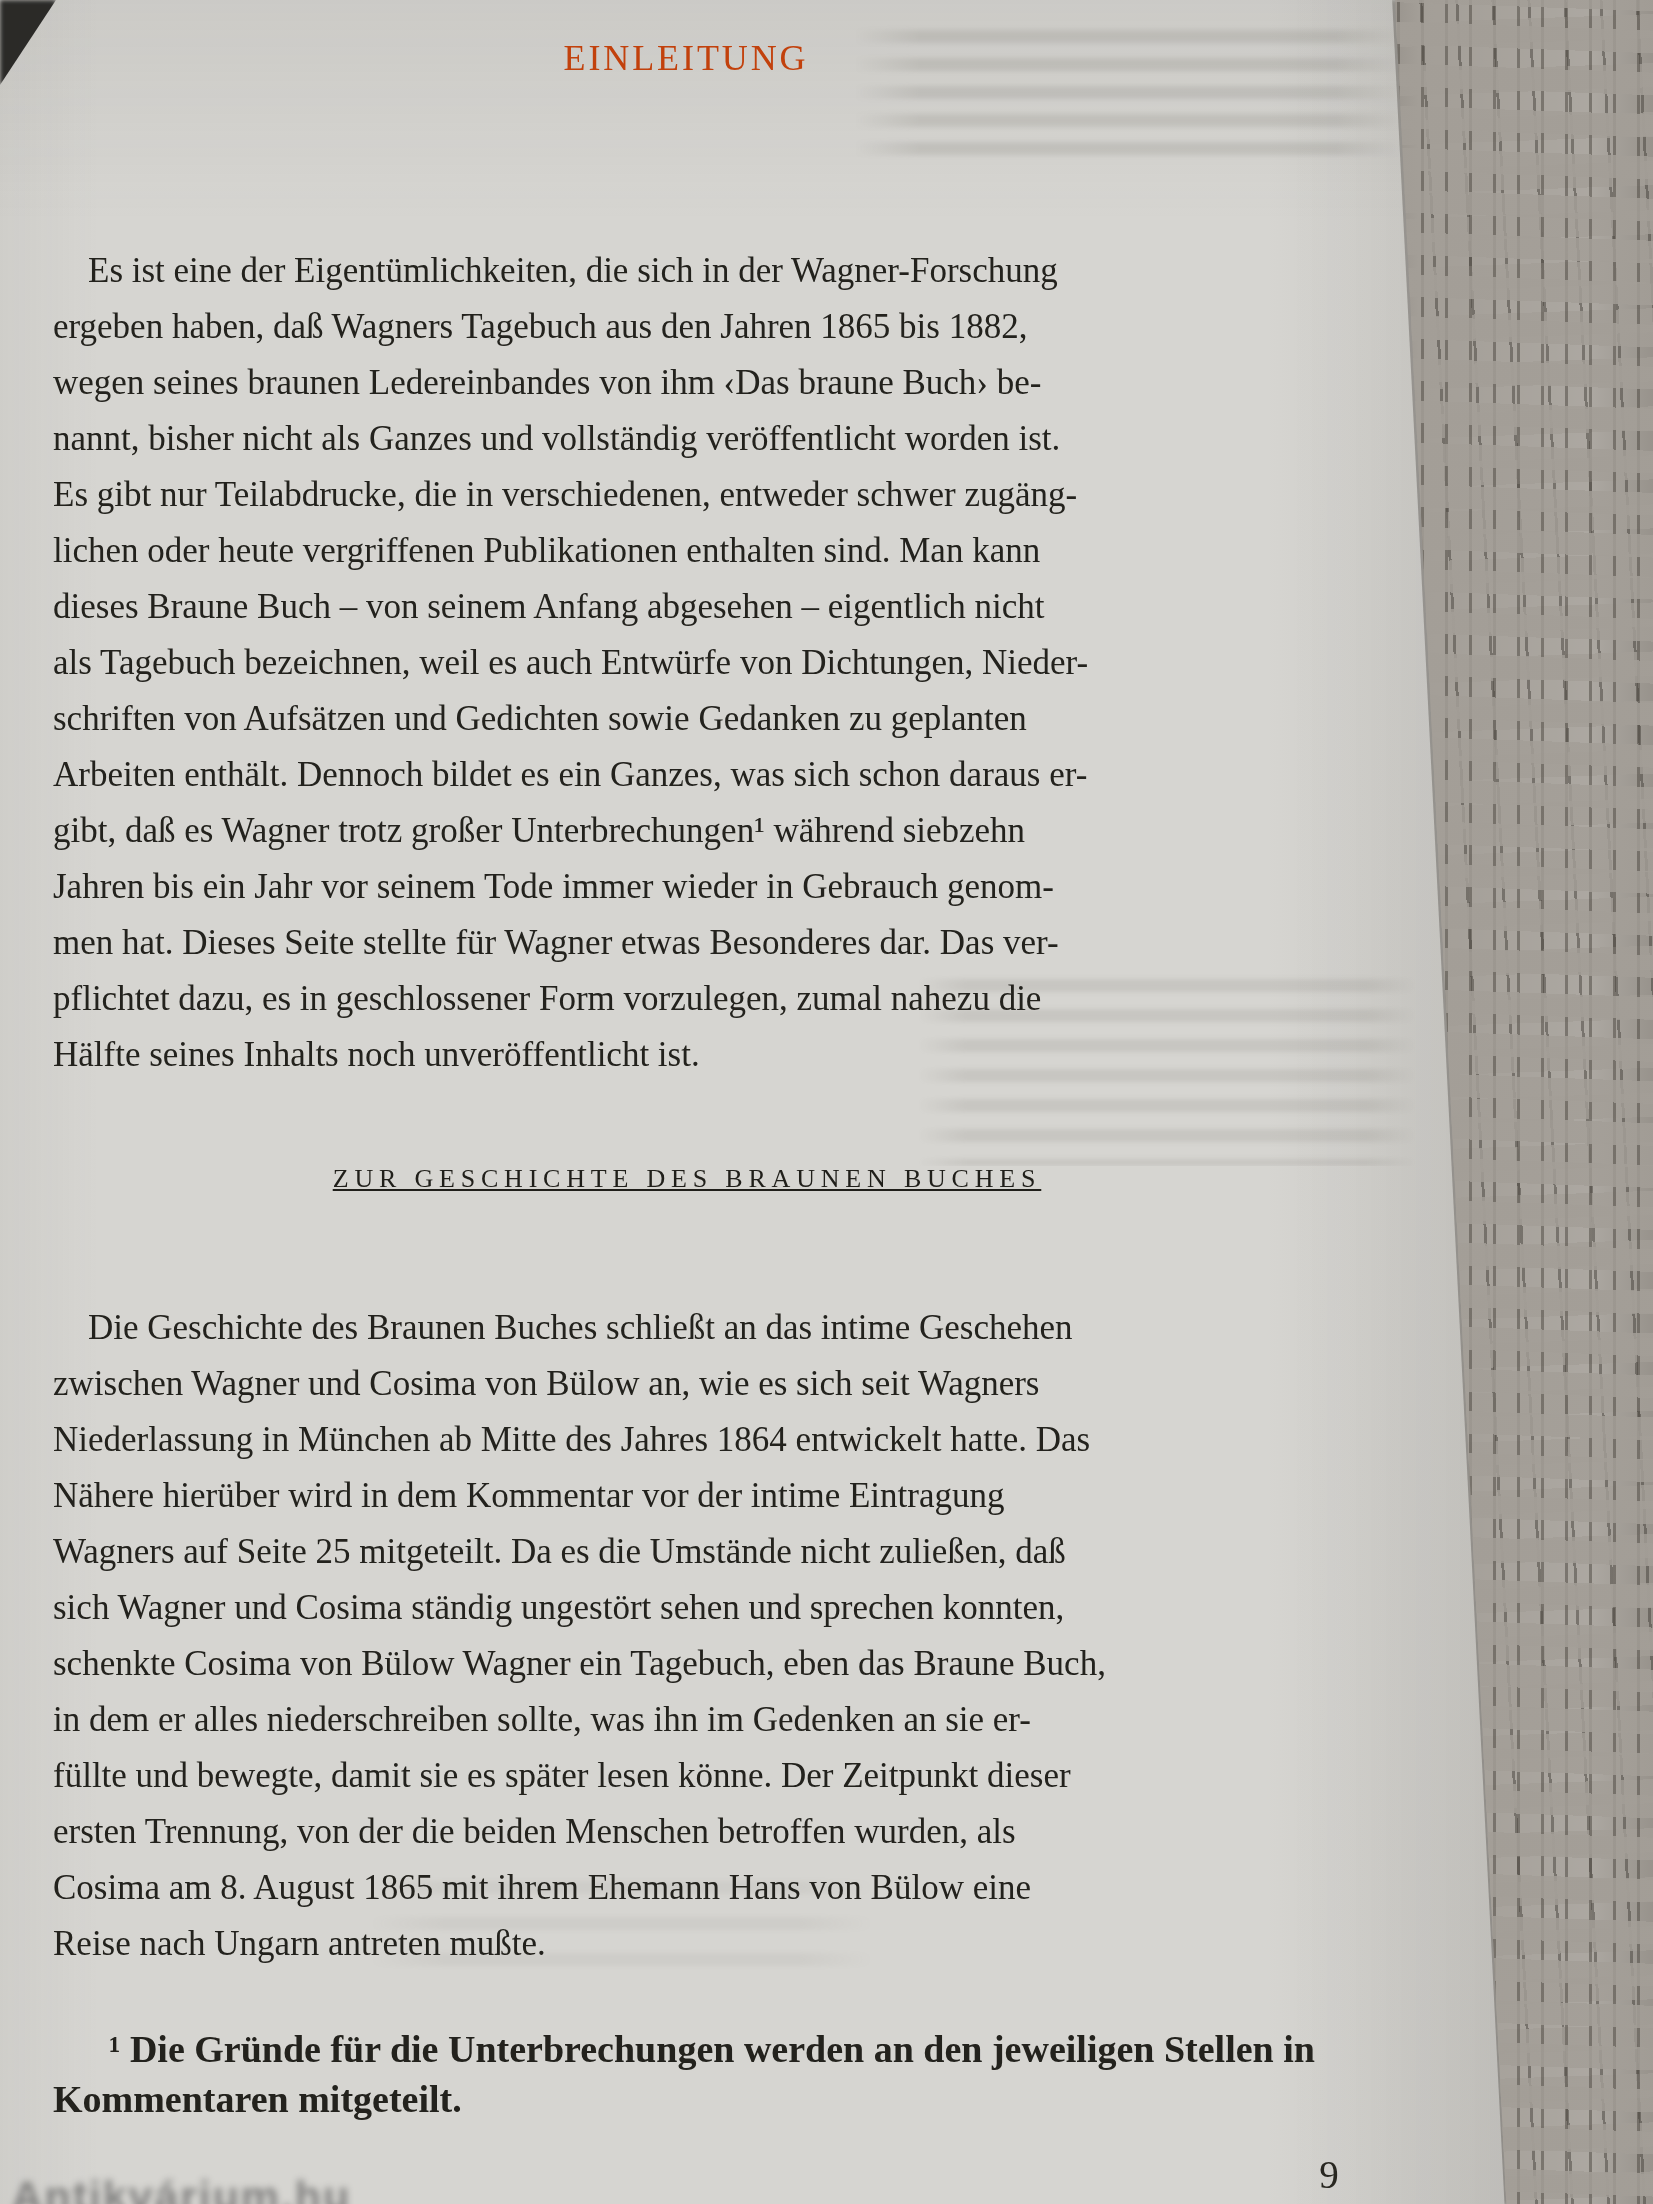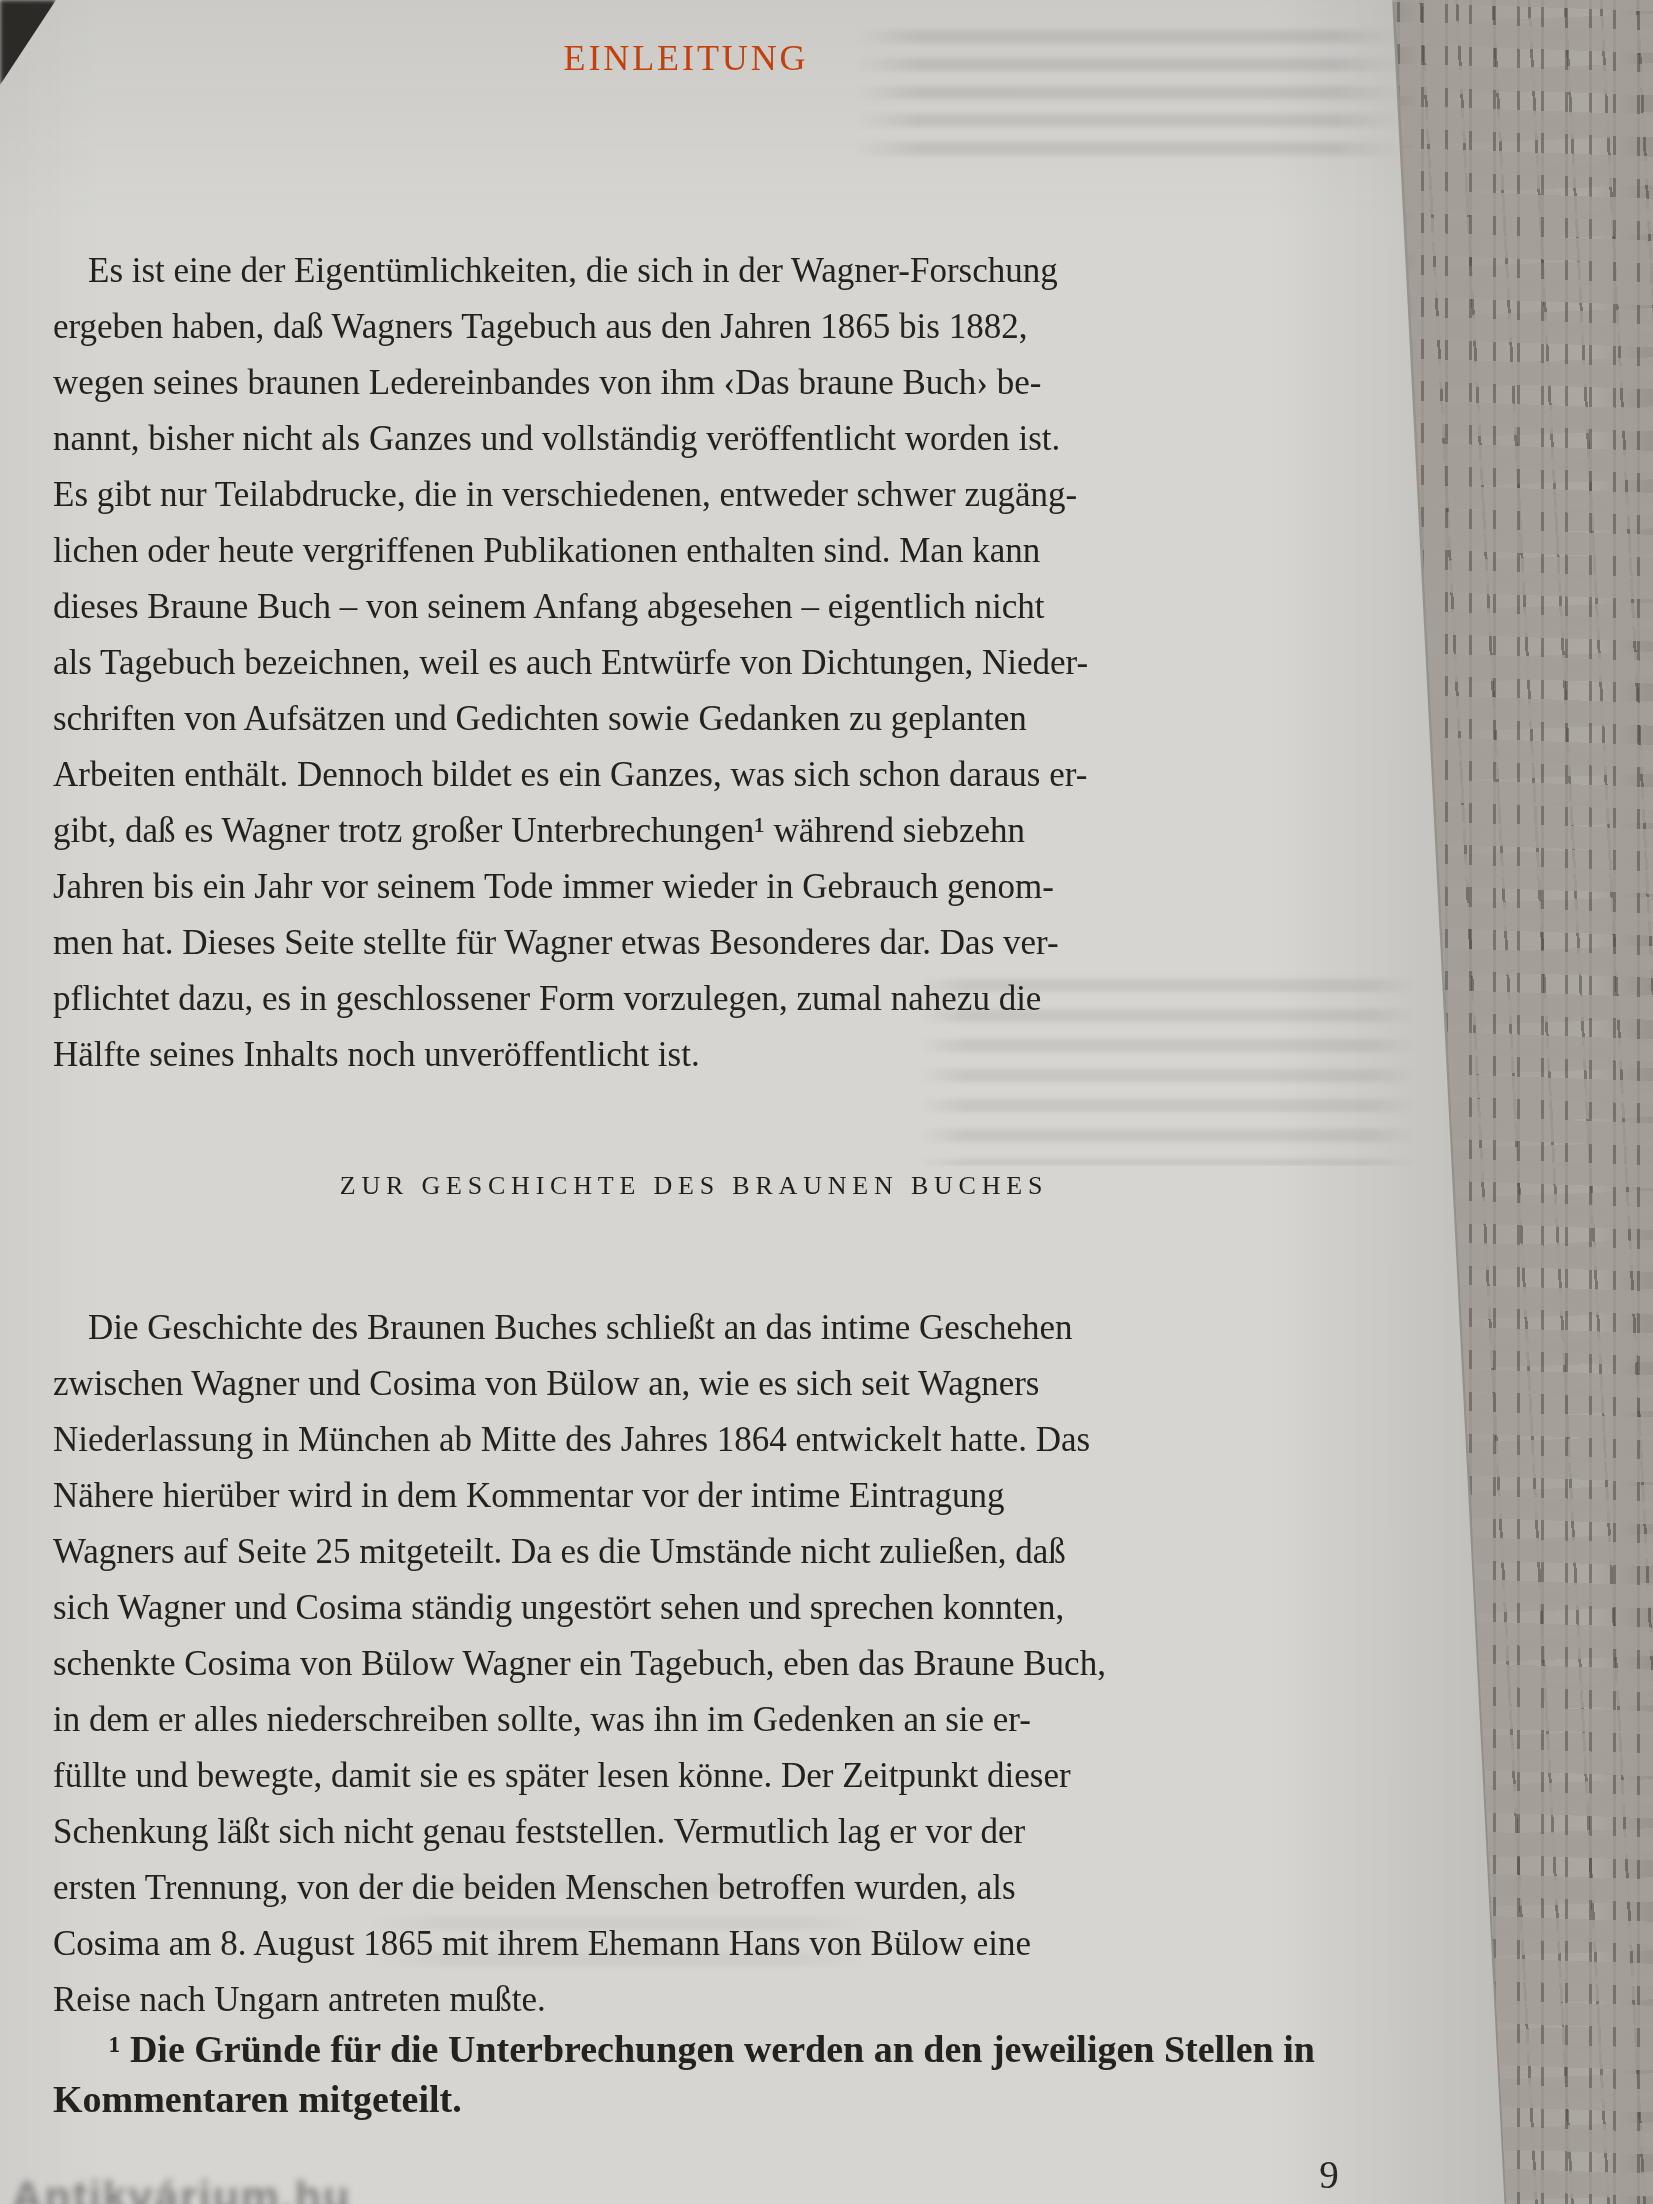--- a/index.html
+++ b/index.html
@@ -11,23 +11,24 @@
       linear-gradient(90deg, rgba(110,108,104,.07), rgba(0,0,0,0) 6%, rgba(0,0,0,0) 78%, rgba(100,97,92,.08) 96%);
     font-family:"Liberation Serif", serif;
     color:#23221d;
   }
   .title{
     position:absolute;left:53px;top:37px;width:1266px;margin:0;
     text-align:center;font-size:36px;font-weight:normal;letter-spacing:2.9px;
     color:#c2410c;
   }
   .heading{
-    position:absolute;left:53px;top:1163px;width:1266px;margin:8px;
+    position:absolute;left:53px;top:1163px;width:1266px;margin:1px;
     text-align:center;font-size:26px;font-weight:normal;letter-spacing:5.8px;
     color:#201f1a;
+    text-decoration:underline;
   }
   .para{position:absolute;left:53px;width:1266px;}
   .para-1{top:243px;font-family:Liberation Serif, serif;}
   .para-2{top:1264px;margin-top:36px;}
   .footnote{position:absolute;left:53px;top:2024px;width:1266px;}
   .text-line{
     height:56px;line-height:56px;font-size:35px;
     text-align:justify;text-align-last:justify;
     overflow:hidden;white-space:nowrap;
   }
@@ -126,21 +127,20 @@
 <div class="para para-2">
     <div class="text-line first">Die Geschichte des Braunen Buches schließt an das intime Geschehen</div>
     <div class="text-line">zwischen Wagner und Cosima von Bülow an, wie es sich seit Wagners</div>
     <div class="text-line">Niederlassung in München ab Mitte des Jahres 1864 entwickelt hatte. Das</div>
     <div class="text-line">Nähere hierüber wird in dem Kommentar vor der intime Eintragung</div>
     <div class="text-line">Wagners auf Seite 25 mitgeteilt. Da es die Umstände nicht zuließen, daß</div>
     <div class="text-line">sich Wagner und Cosima ständig ungestört sehen und sprechen konnten,</div>
     <div class="text-line">schenkte Cosima von Bülow Wagner ein Tagebuch, eben das Braune Buch,</div>
     <div class="text-line">in dem er alles niederschreiben sollte, was ihn im Gedenken an sie er-</div>
     <div class="text-line">füllte und bewegte, damit sie es später lesen könne. Der Zeitpunkt dieser</div>
-    <div class="text-line">Schenkung läßt sich nicht genau feststellen. Vermutlich lag er vor der</div>
     <div class="text-line">ersten Trennung, von der die beiden Menschen betroffen wurden, als</div>
     <div class="text-line">Cosima am 8. August 1865 mit ihrem Ehemann Hans von Bülow eine</div>
     <div class="text-line last">Reise nach Ungarn antreten mußte.</div>
   </div>
 
 <div class="footnote">
     <div class="text-line first">¹ Die Gründe für die Unterbrechungen werden an den jeweiligen Stellen in den</div>
     <div class="text-line last">Kommentaren mitgeteilt.</div>
   </div>
 

